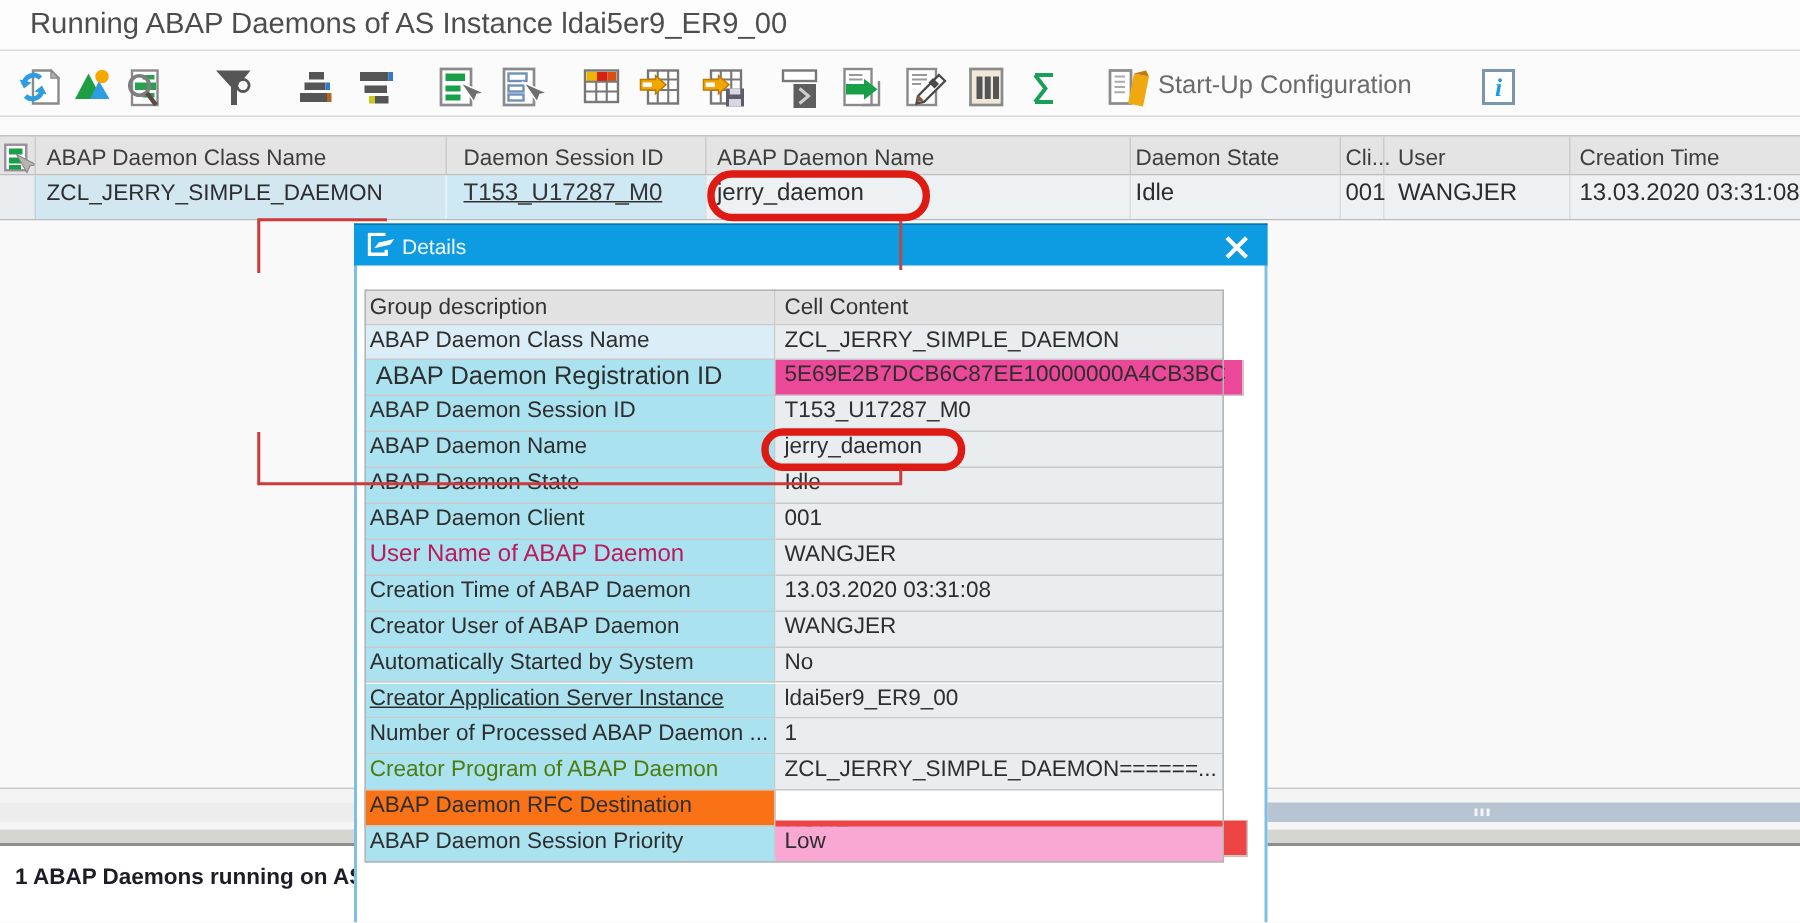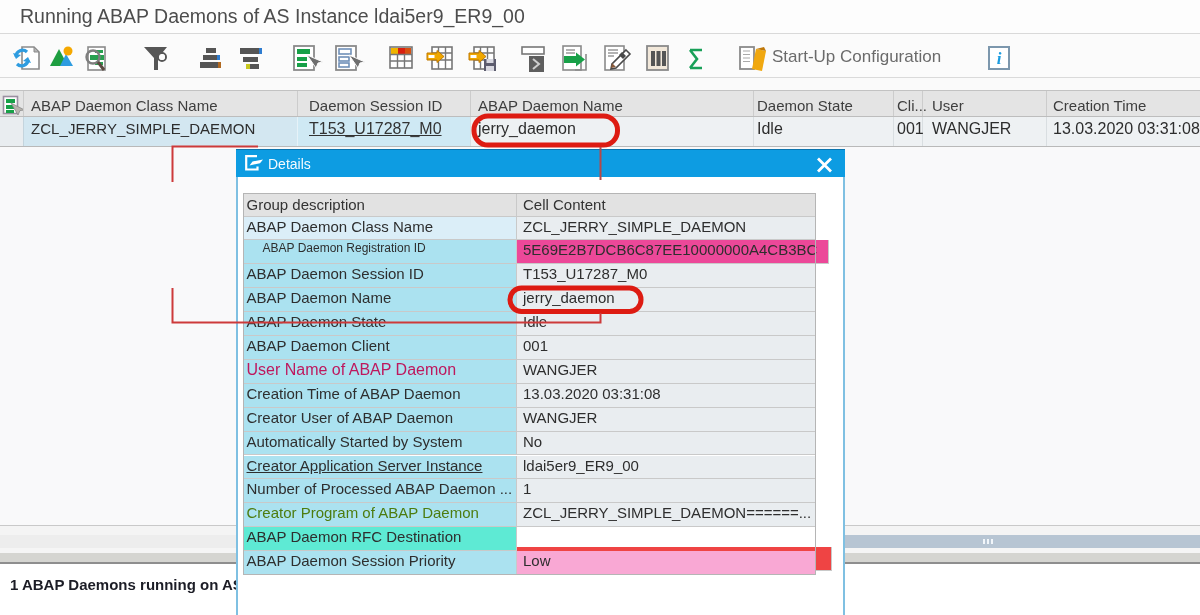--- a/index.html
+++ b/index.html
@@ -169,21 +169,21 @@
     <div class="abs" style="left:517px;top:193px;width:298.5px;height:23.5px;background:#e2e2e2;border-right:1px solid #c9c9c9;border-bottom:1px solid #c9c9c9;box-sizing:border-box;overflow:hidden;">
       <div class="txt" style="margin-left:6px;margin-top:3px;font-size:15px;color:#333;">Cell Content</div>
     </div>
     <div class="abs" style="left:242.5px;top:216.5px;width:274.5px;height:23.9px;background:#dbeef8;border-right:1px solid #c9c9c9;border-bottom:1px solid #c9c9c9;box-sizing:border-box;overflow:hidden;">
       <div class="txt" style="margin-left:4px;margin-top:1px;font-size:15px;color:#2e2e2e;">ABAP Daemon Class Name</div>
     </div>
     <div class="abs" style="left:517px;top:216.5px;width:298.5px;height:23.9px;background:#e9edf0;border-right:1px solid #c9c9c9;border-bottom:1px solid #c9c9c9;box-sizing:border-box;overflow:hidden;">
       <div class="txt" style="margin-left:6px;margin-top:1px;font-size:15px;color:#2e2e2e;">ZCL_JERRY_SIMPLE_DAEMON</div>
     </div>
     <div class="abs" style="left:242.5px;top:240.4px;width:274.5px;height:23.9px;background:#abe2f0;border-right:1px solid #c9c9c9;border-bottom:1px solid #c9c9c9;box-sizing:border-box;overflow:hidden;">
-      <div class="txt" style="margin-left:20px;margin-top:1px;font-size:12px;color:#2e2e2e;">ABAP Daemon Registration ID</div>
+      <div class="txt" style="margin-left:8px;margin-top:1px;font-size:17px;color:#2e2e2e;">ABAP Daemon Registration ID</div>
     </div>
     <div class="abs" style="left:517px;top:240.4px;width:312px;height:23.9px;background:#ec4899;border-right:1px solid #c9c9c9;border-bottom:1px solid #c9c9c9;box-sizing:border-box;overflow:hidden;">
       <div class="txt" style="margin-left:6px;margin-top:1px;font-size:15px;color:#2e2e2e;">5E69E2B7DCB6C87EE10000000A4CB3BC</div>
     </div>
     <div class="abs" style="left:242.5px;top:264.3px;width:274.5px;height:23.9px;background:#abe2f0;border-right:1px solid #c9c9c9;border-bottom:1px solid #c9c9c9;box-sizing:border-box;overflow:hidden;">
       <div class="txt" style="margin-left:4px;margin-top:1px;font-size:15px;color:#2e2e2e;">ABAP Daemon Session ID</div>
     </div>
     <div class="abs" style="left:517px;top:264.3px;width:298.5px;height:23.9px;background:#e9edf0;border-right:1px solid #c9c9c9;border-bottom:1px solid #c9c9c9;box-sizing:border-box;overflow:hidden;">
       <div class="txt" style="margin-left:6px;margin-top:1px;font-size:15px;color:#2e2e2e;">T153_U17287_M0</div>
     </div>
@@ -240,21 +240,21 @@
     </div>
     <div class="abs" style="left:517px;top:479.3999999999998px;width:298.5px;height:23.9px;background:#e9edf0;border-right:1px solid #c9c9c9;border-bottom:1px solid #c9c9c9;box-sizing:border-box;overflow:hidden;">
       <div class="txt" style="margin-left:6px;margin-top:1px;font-size:15px;color:#2e2e2e;">1</div>
     </div>
     <div class="abs" style="left:242.5px;top:503.2999999999998px;width:274.5px;height:23.9px;background:#abe2f0;border-right:1px solid #c9c9c9;border-bottom:1px solid #c9c9c9;box-sizing:border-box;overflow:hidden;">
       <div class="txt" style="margin-left:4px;margin-top:1px;font-size:15px;color:#4d7c0f;">Creator Program of ABAP Daemon</div>
     </div>
     <div class="abs" style="left:517px;top:503.2999999999998px;width:298.5px;height:23.9px;background:#e9edf0;border-right:1px solid #c9c9c9;border-bottom:1px solid #c9c9c9;box-sizing:border-box;overflow:hidden;">
       <div class="txt" style="margin-left:6px;margin-top:1px;font-size:15px;color:#2e2e2e;">ZCL_JERRY_SIMPLE_DAEMON======...</div>
     </div>
-    <div class="abs" style="left:242.5px;top:527.1999999999998px;width:274.5px;height:23.9px;background:#5eead4;border-right:1px solid #c9c9c9;border-bottom:1px solid #c9c9c9;box-sizing:border-box;overflow:hidden;">
+    <div class="abs" style="left:242.5px;top:527.1999999999998px;width:274.5px;height:23.9px;background:#f97316;border-right:1px solid #c9c9c9;border-bottom:1px solid #c9c9c9;box-sizing:border-box;overflow:hidden;">
       <div class="txt" style="margin-left:4px;margin-top:1px;font-size:15px;color:#2e2e2e;">ABAP Daemon RFC Destination</div>
     </div>
     <div class="abs" style="left:517px;top:527.1999999999998px;width:315px;height:23.9px;background:#ef4444;border-right:1px solid #c9c9c9;border-bottom:1px solid #c9c9c9;box-sizing:border-box;overflow:hidden;margin-top:20px;">
       <div class="txt" style="margin-left:6px;margin-top:1px;font-size:15px;color:#2e2e2e;">NONE</div>
     </div>
     <div class="abs" style="left:242.5px;top:551.0999999999998px;width:274.5px;height:23.9px;background:#abe2f0;border-right:1px solid #c9c9c9;border-bottom:1px solid #c9c9c9;box-sizing:border-box;overflow:hidden;">
       <div class="txt" style="margin-left:4px;margin-top:1px;font-size:15px;color:#2e2e2e;">ABAP Daemon Session Priority</div>
     </div>
     <div class="abs" style="left:517px;top:551.0999999999998px;width:298.5px;height:23.9px;background:#f9a8d4;border-right:1px solid #c9c9c9;border-bottom:1px solid #c9c9c9;box-sizing:border-box;overflow:hidden;">
       <div class="txt" style="margin-left:6px;margin-top:1px;font-size:15px;color:#2e2e2e;">Low</div>

